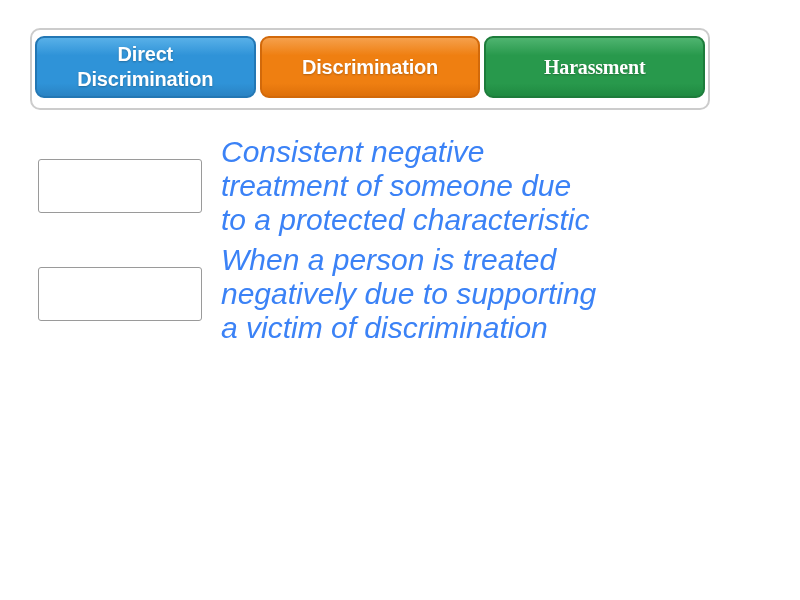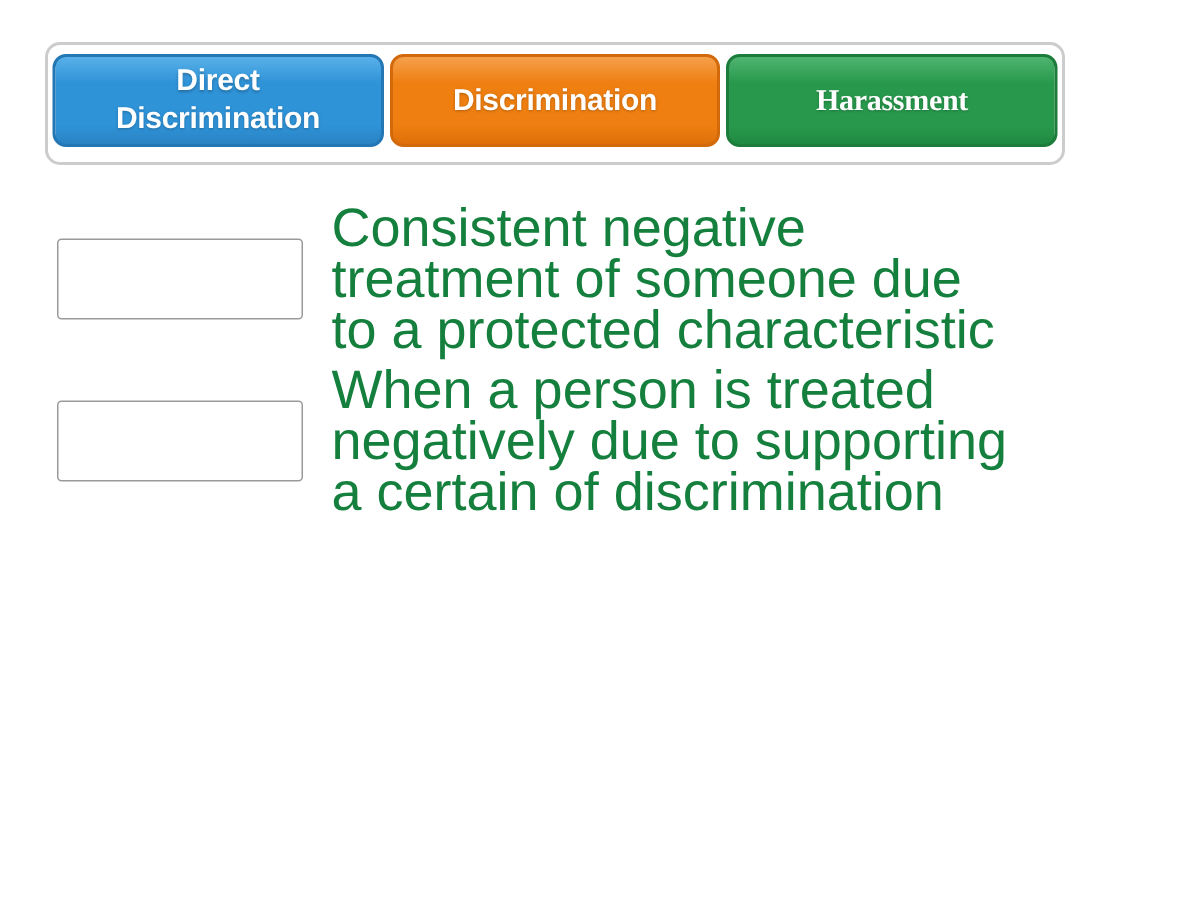--- a/index.html
+++ b/index.html
@@ -59,24 +59,25 @@
     margin-left: 38px;
     width: 164px;
     height: 54px;
     background: #ffffff;
     border: 1px solid #9a9a9a;
     border-radius: 3px;
     flex: 0 0 auto;
   }
   .clue {
     margin-left: 19px;
-    font-size: 36px;
+    font-size: 30px;
     line-height: 34px;
-    color: #15803d;
+    color: #3b82f6;
     white-space: pre-line;
+    font-style: italic;
   }
 </style>
 </head>
 <body>
 
 <div class="board">
 
   <div class="keys-panel">
     <button class="key" style="background: linear-gradient(rgb(88, 176, 232) 0%, rgb(47, 147, 216) 30%, rgb(47, 147, 216) 78%, rgb(42, 131, 195) 100%); border-color: rgb(35, 119, 180);">Direct
 Discrimination</button>
@@ -88,17 +89,17 @@
     <div class="row">
       <div class="answer-box"></div>
       <div class="clue">Consistent negative
 treatment of someone due
 to a protected characteristic</div>
     </div>
     <div class="row">
       <div class="answer-box"></div>
       <div class="clue">When a person is treated
 negatively due to supporting
-a certain of discrimination</div>
+a victim of discrimination</div>
     </div>
   </div>
 
 </div>
 
 </body></html>

